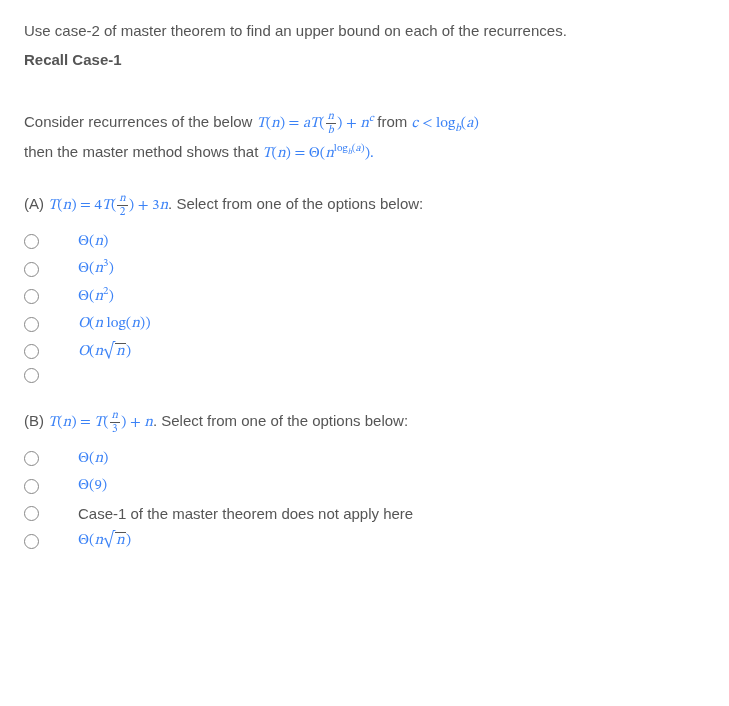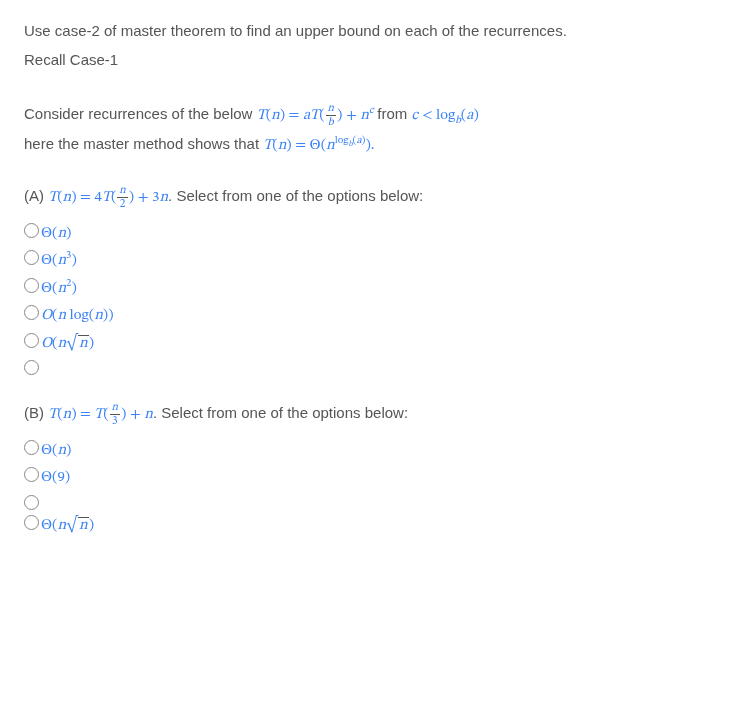--- a/index.html
+++ b/index.html
@@ -9,36 +9,37 @@
     width: 729px;
     box-sizing: border-box;
     color: #555;
     font-size: 15px;
     line-height: 1.5;
   }
   .intro {
     margin-bottom: 6px;
   }
   .recall {
-    font-weight: normal;
-    margin-bottom: 32px;
+    font-weight: bold;
+    margin-bottom: 40px;
   }
   .consider {
     margin-bottom: 4px;
   }
   .then {
     margin-bottom: 28px;
   }
   .question {
     margin-bottom: 12px;
   }
   .option-row {
     display: flex;
-    align-items: flex-start;
+    align-items: center;
     margin: 5px 0;
+    gap: 37px;
   }
   .radio {
     width: 13px;
     height: 13px;
     border: 1px solid #888;
     border-radius: 50%;
     margin-right: 2px;
     flex-shrink: 0;
   }
   .math {
@@ -96,21 +97,21 @@
   <span class="math">
     T<span class="up">(</span>n<span class="up">)</span> <span class="up">=</span> aT<span class="up">(</span><span class="frac"><span class="num">n</span><span class="den">b</span></span><span class="up">)</span> <span class="up">+</span> n<sup>c</sup>
   </span>
   <span> from </span>
   <span class="math">
     c <span class="up">&lt;</span> <span class="up">log</span><sub>b</sub><span class="up">(</span>a<span class="up">)</span>
   </span>
 </div>
 
 <div class="then">
-  <span>here the master method shows that </span>
+  <span>then the master method shows that </span>
   <span class="math">
     T<span class="up">(</span>n<span class="up">)</span> <span class="up">=</span> <span class="up">Θ(</span>n<sup><span class="up">log</span><sub>b</sub><span class="up">(</span>a<span class="up">)</span></sup><span class="up">)</span><span class="up">.</span>
   </span>
 </div>
 
 <div class="question">
   <span>(A) </span><span class="math">T<span class="up">(</span>n<span class="up">)</span> <span class="up">=</span> <span class="up">4</span>T<span class="up">(</span><span class="frac"><span class="num">n</span><span class="den up">2</span></span><span class="up">)</span> <span class="up">+</span> <span class="up">3</span>n</span><span>. Select from one of the options below:</span>
 </div>
 
 <div class="option-row">
@@ -144,17 +145,18 @@
 <div class="option-row">
   <span class="radio"></span>
   <span class="math"><span class="up">Θ(</span>n<span class="up">)</span></span>
 </div>
 <div class="option-row">
   <span class="radio"></span>
   <span class="math"><span class="up">Θ(9)</span></span>
 </div>
 <div class="option-row">
   <span class="radio"></span>
+  <span>Case-1 of the master theorem does not apply here</span>
 </div>
 <div class="option-row">
   <span class="radio"></span>
   <span class="math"><span class="up">Θ(</span>n<span class="sqrt"><span class="radicand">n</span></span><span class="up">)</span></span>
 </div>
 
 </body></html>

